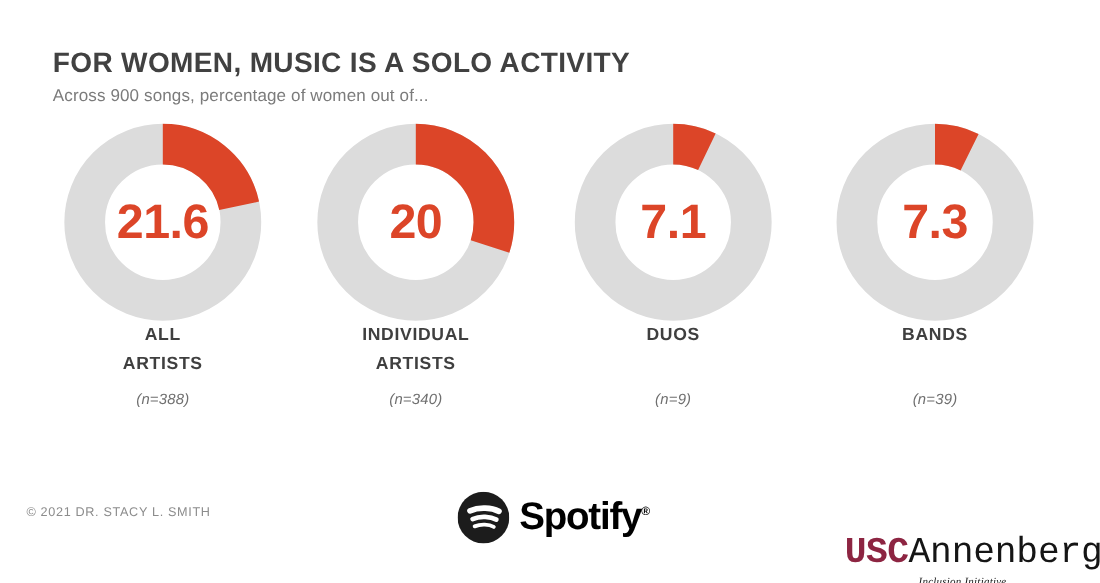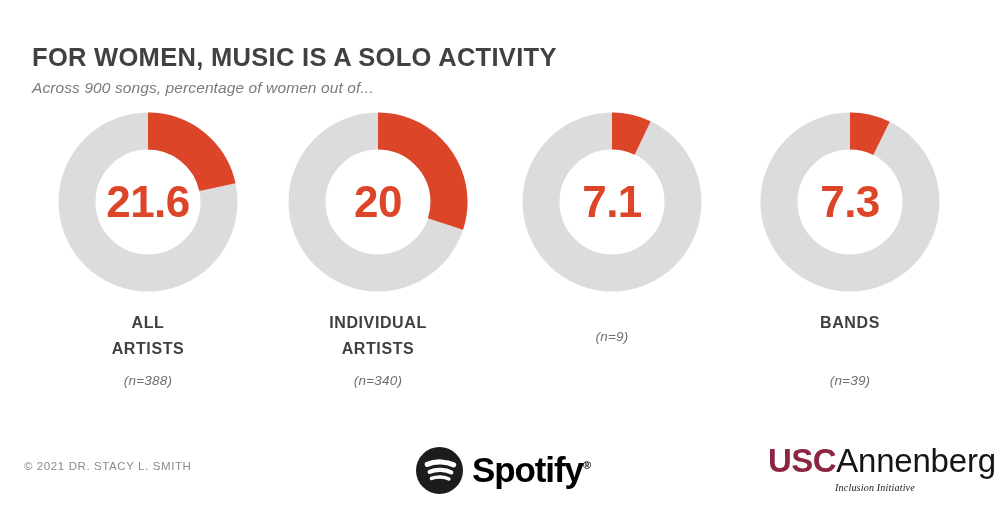--- a/index.html
+++ b/index.html
@@ -16,36 +16,35 @@
   }
 
   #infographic {
     position: absolute;
     inset: 0;
   }
 
   
   .header {
     position: absolute;
-    left: 32px;
+    left: 48px;
     top: 44px;
     width: 900px;
   }
   .title {
     font-size: 25.5px;
     font-weight: bold;
     color: #414141;
     letter-spacing: 0.3px;
     line-height: 1.08;
     margin: 0;
     white-space: nowrap;
   }
   .subtitle {
     font-size: 15.5px;
-    font-style: italic;
     color: #7b7b7b;
     letter-spacing: 0.1px;
     margin: 7px 0 0 0;
     white-space: nowrap;
   }
 
   
   .donut-row {
     position: absolute;
     left: 0;
@@ -80,21 +79,20 @@
     align-items: center;
     justify-content: center;
     font-size: 44px;
     font-weight: bold;
     color: #dc4528;
     letter-spacing: -0.5px;
     line-height: 1;
   }
 
   .cat-label {
-    margin-top: 18px;
     font-size: 16px;
     font-weight: bold;
     color: #3f3f3f;
     letter-spacing: 0.6px;
     line-height: 1.65;
     text-transform: uppercase;
   }
   .cat-label .lbl-line { display: block; }
   .cat-n {
     margin-top: 10px;
@@ -148,24 +146,25 @@
   }
 
   .usc-logo {
     position: absolute;
     left: 768px;
     top: 444px;
     text-align: center;
     width: 214px;
   }
   .usc-line {
-    font-family: Liberation Sans, sans-serif;
+    font-family: Liberation Mono, monospace;
     font-size: 33px;
     line-height: 1.05;
     white-space: nowrap;
+    margin-top: 42px;
   }
   .usc-mark {
     color: #8d2542;
     font-weight: bold;
     letter-spacing: -0.5px;
   }
   .usc-annenberg {
     color: #151515;
     letter-spacing: -0.2px;
   }
@@ -220,20 +219,23 @@
       <div class="cat-n">(n=340)</div>
     </div>
 
     <div class="donut-cell" style="left:497px;">
       <div class="donut-wrap">
         <svg viewBox="0 0 180 180">
           <circle cx="90" cy="90" r="71" fill="none" stroke="#dcdcdc" stroke-width="37"></circle>
           <circle class="donut-arc" cx="90" cy="90" r="71" fill="none" stroke="#dc4528" stroke-width="37" transform="rotate(-90 90 90)" stroke-dasharray="31.673537133492292 414.43261967625835"></circle>
         </svg>
         <div class="donut-value">7.1</div>
+      </div>
+      <div class="cat-label">
+        <span class="lbl-line">DUOS</span>
       </div>
       <div class="cat-n" style="margin-top:37px;text-align:center;">(n=9)</div>
     </div>
 
     <div class="donut-cell" style="left:735px;">
       <div class="donut-wrap">
         <svg viewBox="0 0 180 180">
           <circle cx="90" cy="90" r="71" fill="none" stroke="#dcdcdc" stroke-width="37"></circle>
           <circle class="donut-arc" cx="90" cy="90" r="71" fill="none" stroke="#dc4528" stroke-width="37" transform="rotate(-90 90 90)" stroke-dasharray="32.56574944711179 413.54040736263886"></circle>
         </svg>

